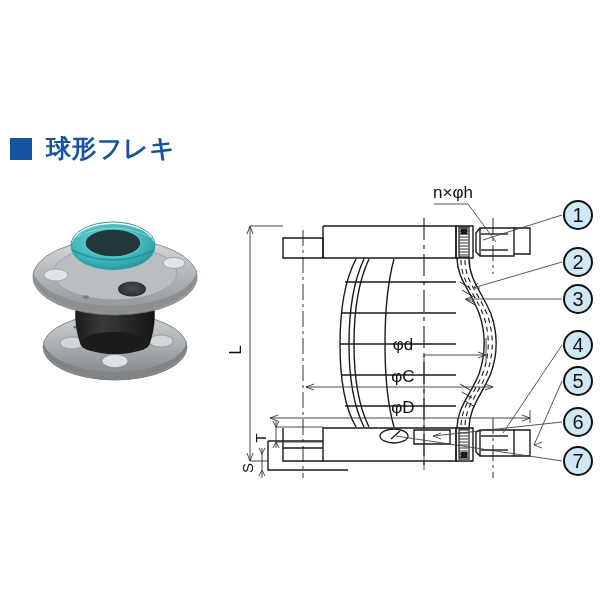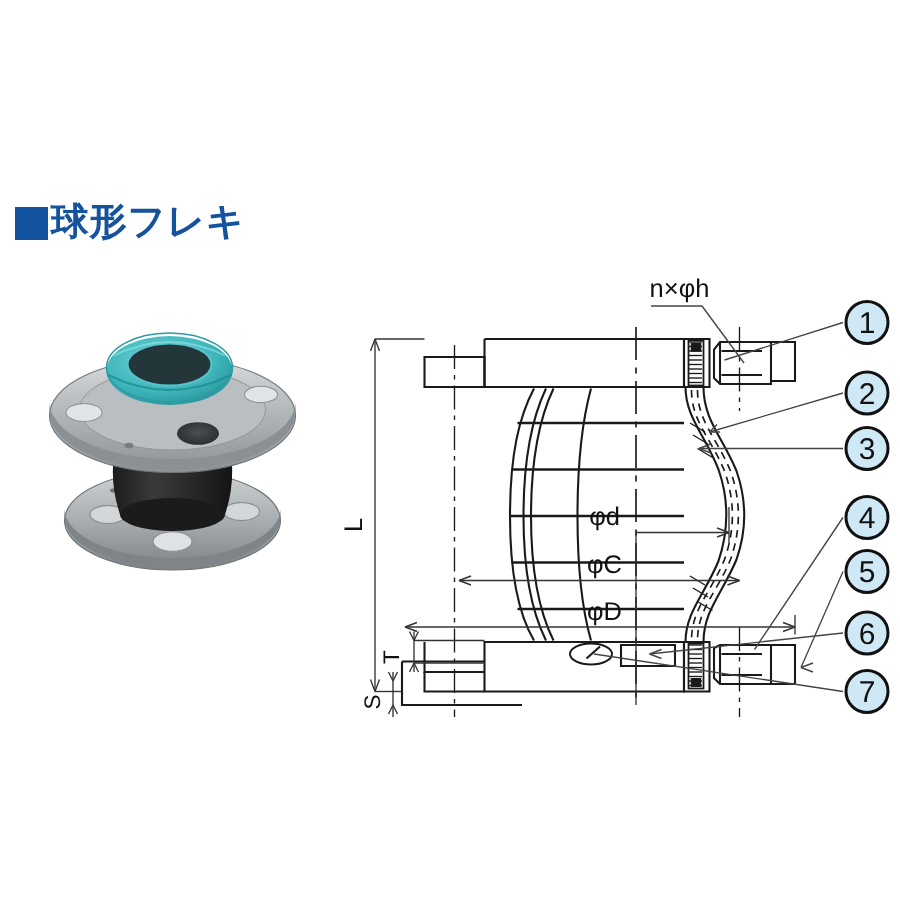--- a/index.html
+++ b/index.html
@@ -19,21 +19,21 @@
     overflow: hidden;
   }
 
   
   #title-block {
     position: absolute;
     left: 10px;
     top: 136px;
     display: flex;
     align-items: center;
-    gap: 2px;
+    gap: 14px;
   }
   #title-bullet {
     width: 22px;
     height: 22px;
     background: #14539f;
     display: block;
   }
   #title-text {
     font-size: 25px;
     font-weight: bold;

